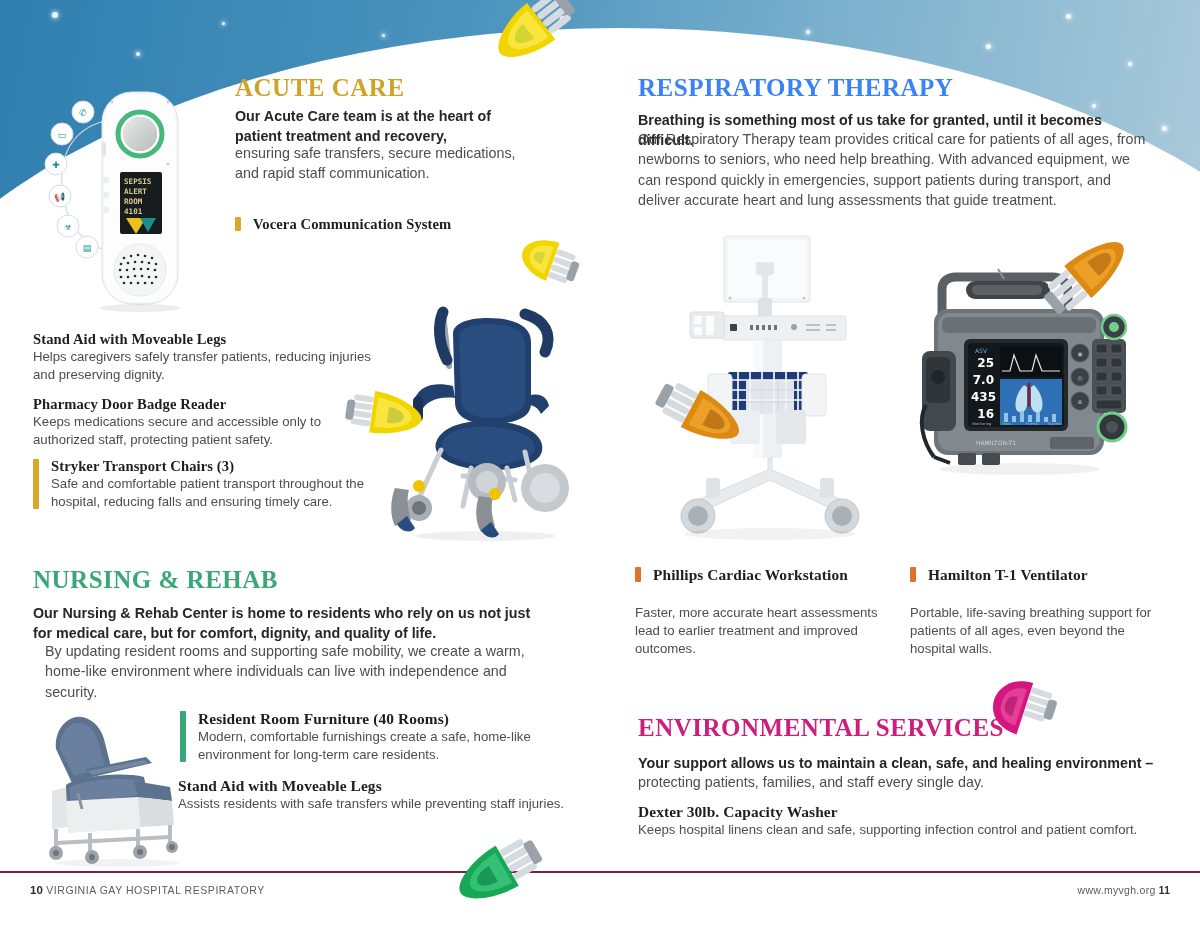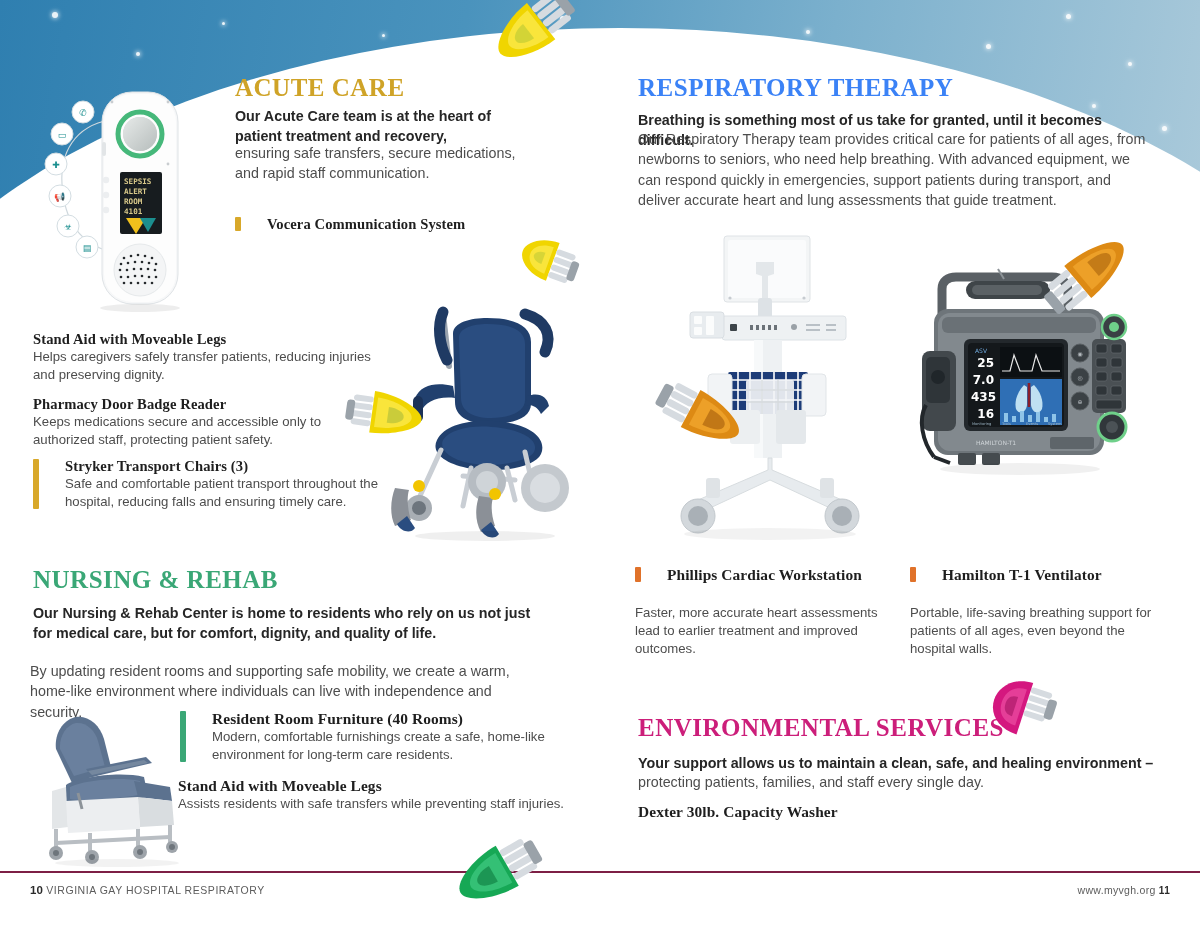--- a/index.html
+++ b/index.html
@@ -54,21 +54,21 @@
   p.body {
     font-size: 14.3px; line-height: 1.42; color: #4d4d4d; font-weight: 400;
   }
   .item-title {
     font-family: "Liberation Serif", serif;
     font-weight: 700; font-size: 14.6px; color: #1e1e1e; letter-spacing: .1px;
   }
   .item-desc { font-size: 13.2px; line-height: 1.36; color: #4d4d4d; }
 
   
-  .callout { position: relative; padding-left: 32px; }
+  .callout { position: relative; padding-left: 18px; }
   .callout::before {
     content: ""; position: absolute; left: 0; top: 1px; width: 6px; bottom: 2px;
     border-radius: 1px;
   }
   .callout.gold::before   { background: #d8a82a; }
   .callout.green::before  { background: #3aa776; }
   .callout.orange::before { background: #e0722a; }
 
   
   .footer-rule {
@@ -142,21 +142,21 @@
 
     <div class="callout gold" style="position:absolute;left:3px;top:458px;width:360px;">
       <div class="item-title">Stryker Transport Chairs (3)</div>
       <div class="item-desc">Safe and comfortable patient transport throughout the hospital, reducing falls and ensuring timely care.</div>
     </div>
 
     <h2 class="section green" style="position:absolute;left:3px;top:566px;">NURSING &amp; REHAB</h2>
 
     <p class="lead" style="position:absolute;left:3px;top:603px;width:520px;">Our Nursing &amp; Rehab Center is home to residents who rely on us not just for medical care, but for comfort, dignity, and quality of life.</p>
 
-    <p class="body" style="position:absolute;left:0;top:641px;width:515px;margin-top:20px;">By updating resident rooms and supporting safe mobility, we create a warm, home-like environment where individuals can live with independence and security.</p>
+    <p class="body" style="position:absolute;left:15px;top:641px;width:515px;">By updating resident rooms and supporting safe mobility, we create a warm, home-like environment where individuals can live with independence and security.</p>
 
     <div class="callout green" style="position:absolute;left:150px;top:710px;width:375px;">
       <div class="item-title" style="font-size:15.4px;">Resident Room Furniture (40 Rooms)</div>
       <div class="item-desc">Modern, comfortable furnishings create a safe, home-like environment for long-term care residents.</div>
     </div>
 
     <div style="position:absolute;left:148px;top:777px;width:420px;">
       <div class="item-title" style="font-size:15.4px;">Stand Aid with Moveable Legs</div>
       <div class="item-desc">Assists residents with safe transfers while preventing staff injuries.</div>
     </div>
@@ -181,20 +181,21 @@
     <div class="item-desc" style="position:absolute;left:275px;top:604px;width:250px;">Portable, life-saving breathing support for patients of all ages, even beyond the hospital walls.</div>
 
     <h2 class="section pink" style="position:absolute;left:3px;top:714px;">ENVIRONMENTAL SERVICES</h2>
 
     <p class="lead" style="position:absolute;left:3px;top:753px;width:525px;">Your support allows us to maintain a clean, safe, and healing environment –</p>
 
     <p class="body" style="position:absolute;left:3px;top:772px;width:520px;">protecting patients, families, and staff every single day.</p>
 
     <div style="position:absolute;left:3px;top:803px;width:525px;">
       <div class="item-title" style="font-size:15.4px;">Dexter 30lb. Capacity Washer</div>
+      <div class="item-desc">Keeps hospital linens clean and safe, supporting infection control and patient comfort.</div>
     </div>
   </div>
 
   <div class="art" style="left:40px;top:72px;width:170px;height:235px;">
     <svg width="170" height="235" viewBox="0 0 170 235" aria-hidden="true">
 
       <path d="M70 48 C 34 54, 20 82, 22 112 C 24 146, 38 172, 72 180" fill="none" stroke="#cfd8dd" stroke-width="1.2"></path>
       <g fill="#ffffff" stroke="#d3dde2" stroke-width="1">
         <circle cx="43" cy="40" r="11"></circle>
           <circle cx="22" cy="62" r="11"></circle>

